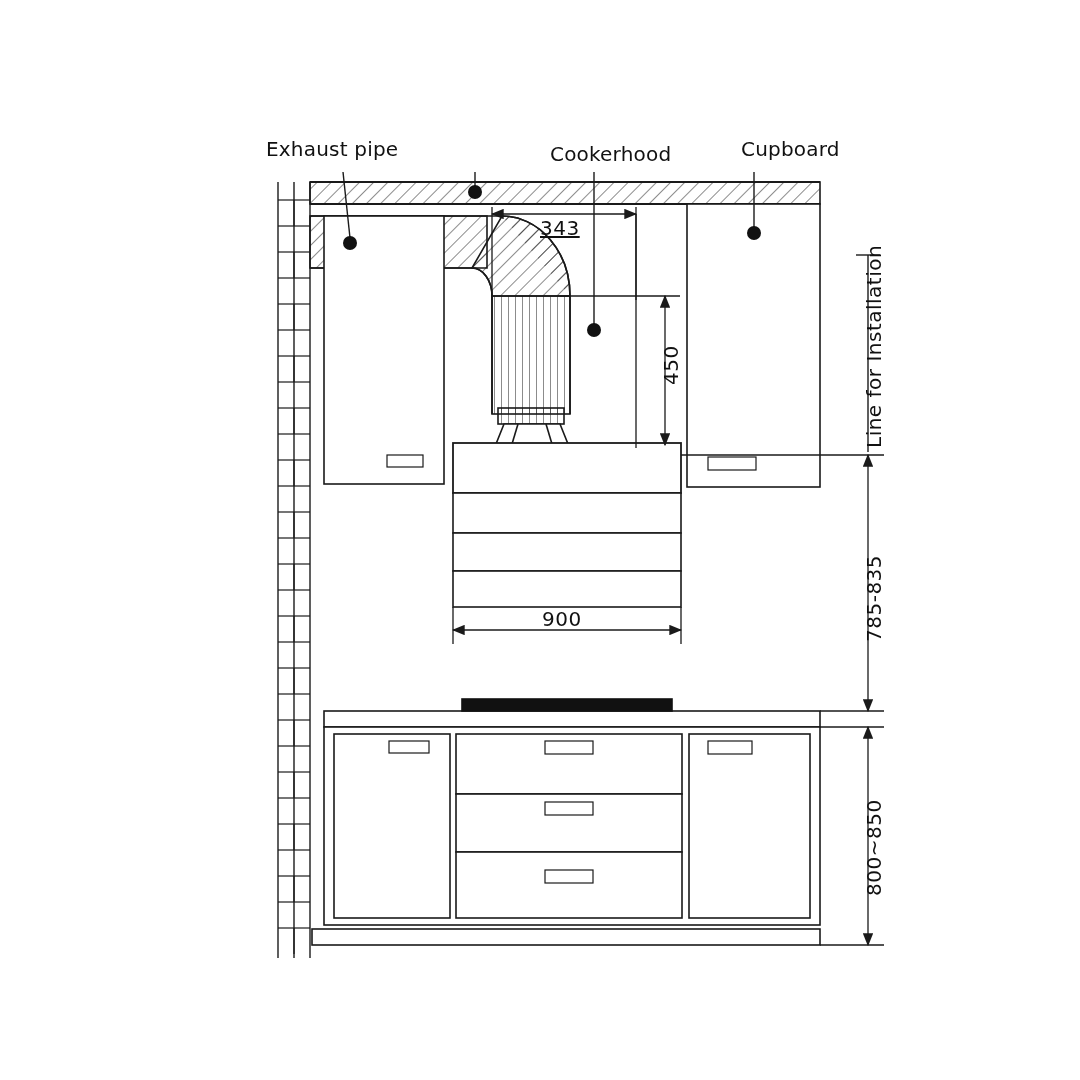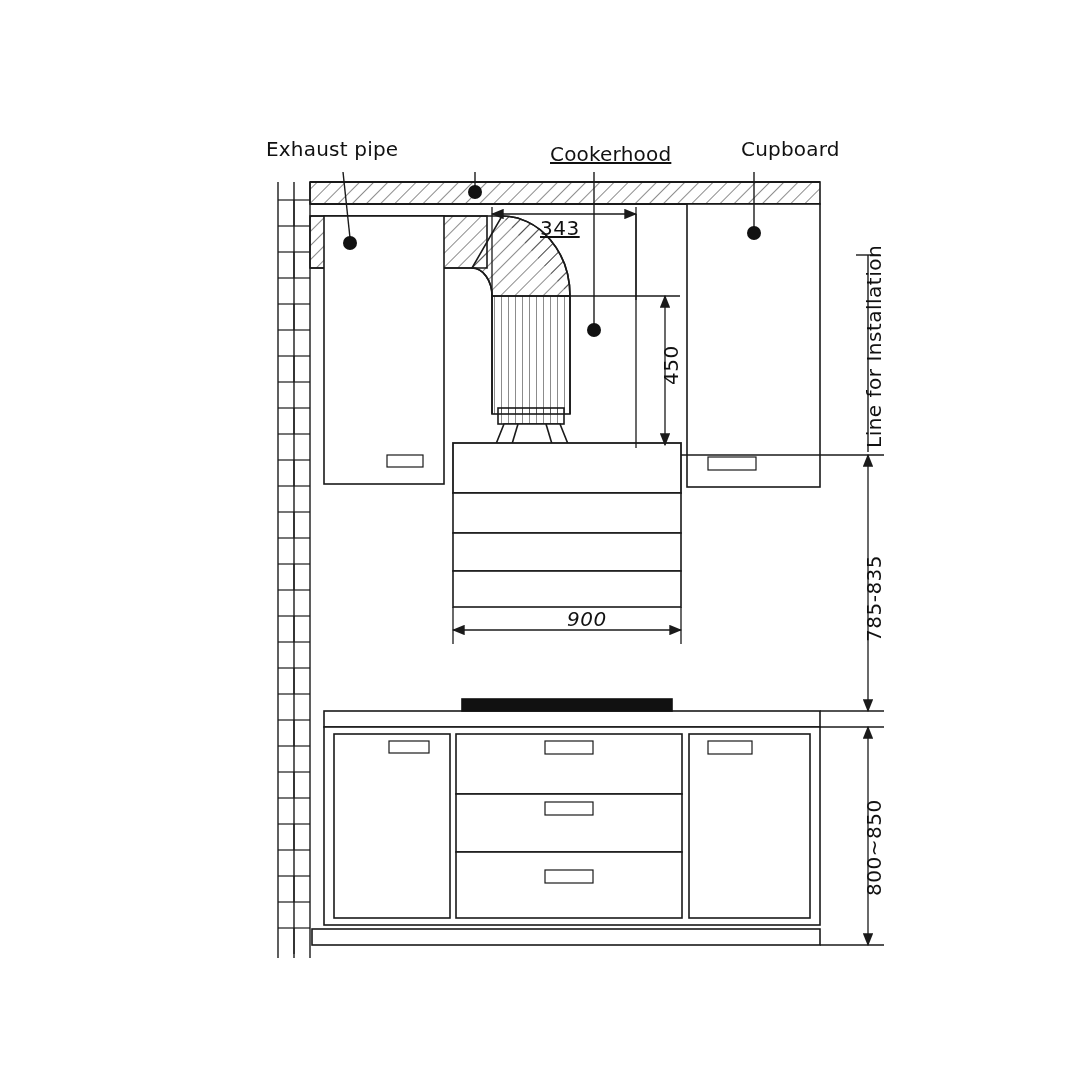--- a/index.html
+++ b/index.html
@@ -243,29 +243,29 @@
         <line x1="836" y1="255" x2="836" y2="452"></line>
         <line x1="824" y1="255" x2="848" y2="255"></line>
       </g>
 
     </g>
   </svg>
 
   <div class="lbl" style="left:234px; top:137px;">Exhaust pipe</div>
 
 
-  <div class="lbl" style="left:518px; top:142px;text-decoration:underline;">Cookerhood</div>
+  <div class="lbl" style="left:518px; top:142px;">Cookerhood</div>
 
   <div class="lbl" style="left:709px; top:137px;">Cupboard</div>
 
   <div class="dim" style="left:508px; top:216px;text-decoration:underline;">343</div>
 
   <div class="dim rot" style="left:627px; top:385px;">450</div>
 
-  <div class="dim" style="left:535px; top:607px;font-style:italic;">900</div>
+  <div class="dim" style="left:510px; top:607px;">900</div>
 
   <div class="dim rot" style="left:830px; top:642px;">785-835</div>
 
   <div class="dim rot" style="left:830px; top:896px;">800~850</div>
 
   <div class="dim rot" style="left:830px; top:448px;">Line for Installation</div>
 
 </div>
 
 </body></html>

